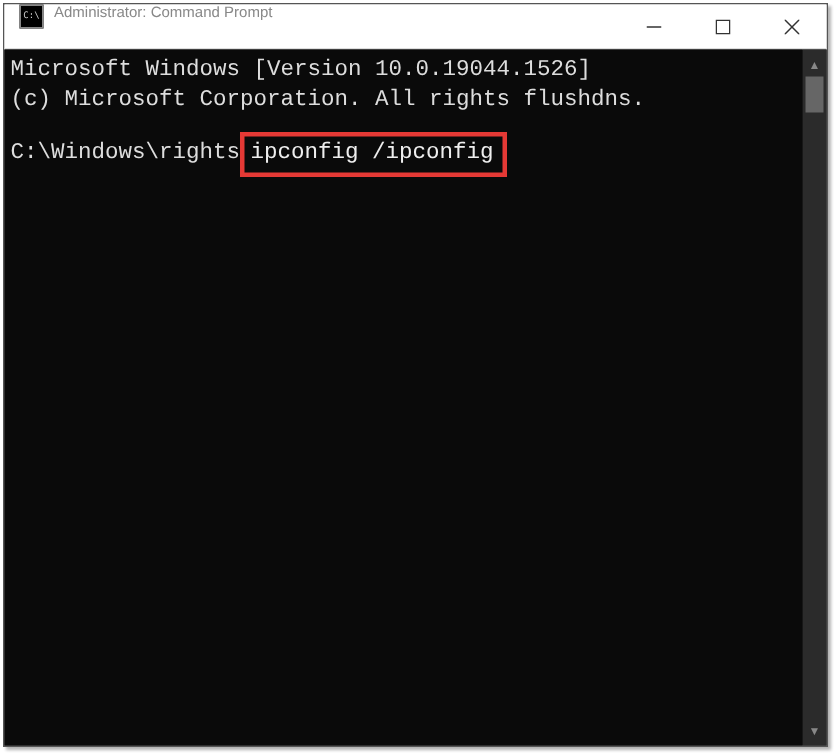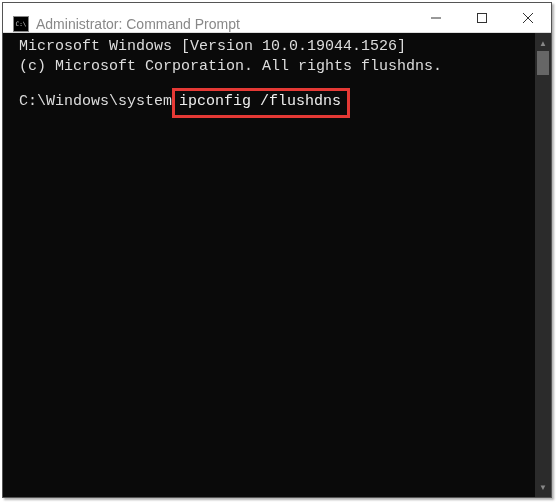--- a/index.html
+++ b/index.html
@@ -7,25 +7,25 @@
     .window {
       width: 550px; height: 496px;
       margin: 2px;
       border: 1px solid #555;
       display: flex; flex-direction: column;
       background: #fff;
       box-shadow: 2px 2px 2px rgba(0,0,0,0.3);
     }
     .titlebar {
       height: 30px; min-height: 30px;
-      display: flex; align-items: flex-end;
+      display: flex; align-items: flex-start;
       background: #fff;
       border-bottom: 1px solid #ddd;
       color: #888;
-      font-size: 14px;
+      font-size: 10px;
     }
     .app-icon {
       width: 16px; height: 16px;
       margin: 0 7px 0 10px;
       display: flex; align-items: center; justify-content: center;
       background: #000;
       border: 1px solid #888;
       font-size: 8px; color: #ccc; line-height: 1;
       font-family: "Consolas", monospace;
       position: relative;
@@ -45,21 +45,21 @@
     }
     .win-btn svg { width: 10px; height: 10px; stroke: #333; stroke-width: 1; fill: none; }
     .terminal-wrap { flex: 1 1 auto; display: flex; background: #000; }
     .terminal {
       flex: 1 1 auto;
       background: #0a0a0a;
       color: #ddd;
       font-family: "Consolas","Courier New",monospace;
       font-size: 15px;
       line-height: 1.35;
-      padding: 4px 16px;
+      padding: 4px 4px;
       white-space: pre;
       overflow: hidden;
     }
     .line { display: block; }
     .prompt-line { margin-top: 10px; }
     .highlight-box {
       display: inline-block;
       border: 3px solid #e53935;
       padding: 3px 6px 6px 4px;
       margin-left: 0px;
@@ -108,21 +108,21 @@
       <div class="win-btn">
         <svg viewBox="0 0 10 10">
             <line x1="0" y1="0" x2="10" y2="10"></line>
             <line x1="10" y1="0" x2="0" y2="10"></line>
           </svg>
       </div>
     </div>
   </div>
 
   <div class="terminal-wrap">
-    <div class="terminal"><span class="line">Microsoft Windows [Version 10.0.19044.1526]</span><span class="line">(c) Microsoft Corporation. All rights flushdns.</span><span class="line prompt-line"><span>C:\Windows\system</span><span class="highlight-box"><span>ipconfig /flushdns</span></span></span></div>
+    <div class="terminal"><span class="line">Microsoft Windows [Version 10.0.19044.1526]</span><span class="line">(c) Microsoft Corporation. All rights flushdns.</span><span class="line prompt-line"><span>C:\Windows\rights</span><span class="highlight-box"><span>ipconfig /ipconfig</span></span></span></div>
     <div class="scrollbar">
       <div class="scroll-arrow top">▲</div>
       <div class="scroll-thumb"></div>
       <div class="scroll-arrow bottom">▼</div>
     </div>
   </div>
 
 </div>
 
 </body></html>

